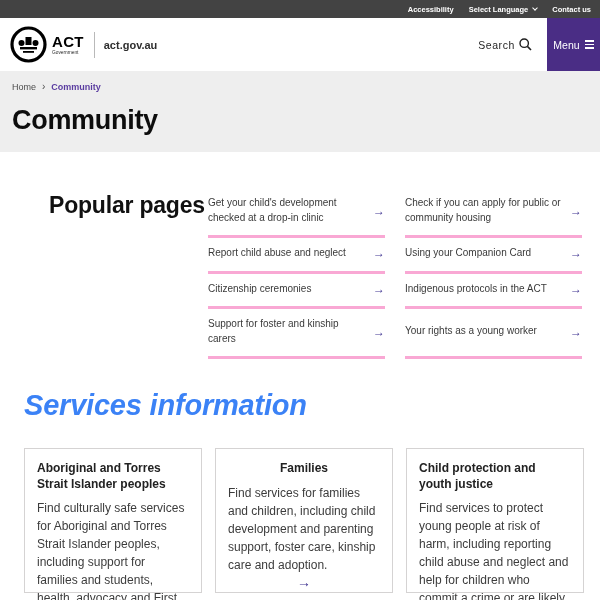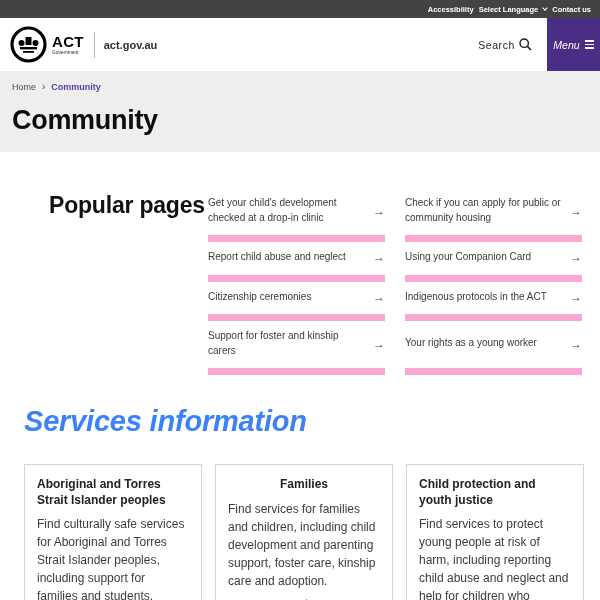--- a/index.html
+++ b/index.html
@@ -1,60 +1,60 @@
 <!DOCTYPE html>
 <html><head>
 <meta charset="utf-8">
 <style>
   * { margin:0; padding:0; box-sizing:border-box; }
   html,body { width:600px; height:600px; overflow:hidden; background:#fff;
     font-family:"Liberation Sans", sans-serif; }
 
   
   .topbar { height:18px; background:#434343; display:flex; justify-content:flex-end;
-    align-items:center; gap:5px; padding:0 9px; }
+    align-items:center; gap:15px; padding:0 9px; }
   .topbar-link { color:#fff; font-size:7.5px; font-weight:bold; display:flex;
     align-items:center; gap:5px; cursor:pointer; }
   .chevron { width:4px; height:4px; border-right:1.2px solid #fff;
     border-bottom:1.2px solid #fff; transform:rotate(45deg); margin-top:-2px; }
 
   
   .header { height:53px; background:#fff; display:flex; align-items:center; }
   .logo-wrap { display:flex; align-items:center; padding-left:10px; }
   .logo-text { margin-left:5px; }
   .logo-act { font-size:15px; font-weight:bold; color:#000; line-height:1; letter-spacing:.3px; }
   .logo-gov { font-size:4.8px; color:#2a2a2a; margin-top:1px; }
   .v-divider { width:1px; height:26px; background:#b9b9b9; margin:0 9px 0 10px; }
   .site-name { font-size:11px; font-weight:bold; color:#2e2e2e; }
   .header-right { margin-left:auto; display:flex; align-items:center; height:100%; }
   .search-btn { display:flex; align-items:center; gap:4px; font-size:10.5px;
     color:#1f1f1f; letter-spacing:.6px; margin-right:15px; cursor:pointer;text-align:right; }
   .menu-btn { width:53px; height:100%; background:#4a2d85; color:#fff; display:flex;
     align-items:center; justify-content:center; gap:5px; font-size:10.5px;
-    cursor:pointer; border:none;font-style:italic; }
+    cursor:pointer; border:none; }
   .hamburger { display:flex; flex-direction:column; gap:2px; }
   .hamburger span { display:block; width:9px; height:1.6px; background:#fff; }
 
   
   .band { background:#eeeeee; height:81px; padding-left:12px; }
   .breadcrumb { padding-top:10px; display:flex; align-items:center; gap:6px;
     font-size:9px; color:#4d4d4d; }
   .crumb-home { color:#4d4d4d; cursor:pointer; }
   .crumb-sep { color:#4d4d4d; font-size:10px; }
   .crumb-current { color:#5a3ca0; font-weight:bold; cursor:pointer; }
   .page-title { font-size:27px; font-weight:bold; color:#0d0d0d; margin-top:13px;
     letter-spacing:-.3px; }
 
   
   .popular { display:flex; padding:36px 18px 0 49px; }
   .popular-heading { width:175px; font-size:23px; font-weight:bold; color:#111;
     letter-spacing:-.2px; margin-top:4px; }
   .links-grid { display:grid; grid-template-columns:177px 177px; column-gap:20px; }
   .link-row { display:flex; justify-content:space-between; align-items:center;
-    border-bottom:7px solid #f9a8d4; padding:8px 0 10px 0; cursor:pointer; }
+    border-bottom:3px solid #f9a8d4; padding:8px 0 10px 0; cursor:pointer; }
   .link-text { font-size:10px; color:#3a3a3a; line-height:1.45; max-width:158px; }
   .arrow { font-size:12px; color:#3f3391; font-weight:bold; margin-left:6px;
     flex-shrink:0; }
 
   
   .services { padding:30px 16px 0 24px; }
   .services-heading { font-size:29px; font-weight:bold; color:#3b82f6; letter-spacing:-.2px;font-style:italic; }
   .cards { display:grid; grid-template-columns:repeat(3,1fr); gap:13px; margin-top:26px; }
   .cards.row2 { margin-top:13px; }
   .card { border:1px solid #d5d3d3; background:#fff; padding:12px; height:145px;

